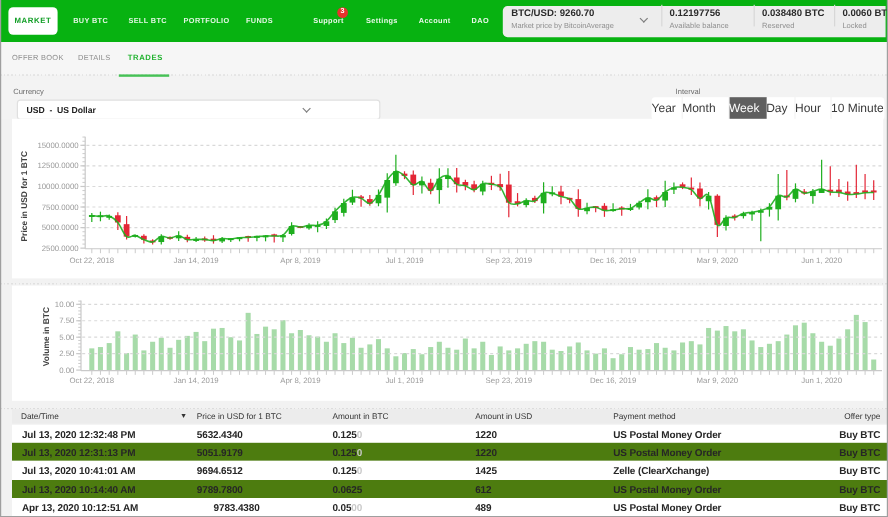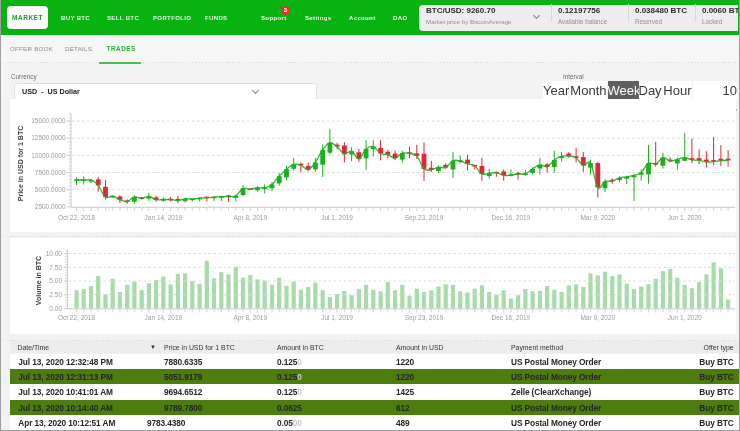--- a/index.html
+++ b/index.html
@@ -21,21 +21,21 @@
 #tabbar{left:0;top:35px;width:740px;height:28.4px;background:#f6f6f6}
 .dotline{position:absolute;left:0;width:740px;height:1.2px;background-image:repeating-linear-gradient(90deg,#dcdcdc 0 1.3px,transparent 1.3px 3.1px)}
 #ctrlstrip{position:absolute;left:0;top:63.4px;width:740px;height:36px;background:#f3f3f3}
 .tab{position:absolute;top:44.5px;font-size:6.2px;font-weight:normal;letter-spacing:.25px;color:#8c8c8c;white-space:nowrap}
 #tr-active{color:#21b32f;font-weight:bold;font-size:6.4px;letter-spacing:.5px}
 #underline{position:absolute;left:99px;top:62px;width:41.5px;height:1.9px;background:#45c155;z-index:3}
 
 .ctl-label{position:absolute;font-size:6.3px;color:#6b6b6b}
 #combo{position:absolute;left:14px;top:83px;width:303px;height:16.5px;background:#fff;border:1px solid #e0e0e0;border-radius:3px;font-size:7.2px;font-weight:bold;color:#222;line-height:15px;padding-left:7px;letter-spacing:0}
 
-.ibtn{position:absolute;top:80.8px;height:19px;background:#fff;color:#3a3a3a;font-size:13px;text-align:right;line-height:19px}
+.ibtn{position:absolute;top:80.8px;height:19px;background:#fff;color:#3a3a3a;font-size:10px;text-align:left;line-height:19px}
 .ibtn.sel{background:#5f5f5f;color:#fff}
 
 .card{position:absolute;left:10px;width:726px;background:#fff}
 #card1{top:99.4px;height:133.1px}
 #card2{top:237.8px;height:96.3px}
 
 #thead{position:absolute;left:10px;top:341.4px;width:730px;height:12.1px;background:#ececec}
 .hc{position:absolute;top:2.6px;font-size:6.9px;font-weight:normal;color:#333;white-space:nowrap}
 .row{position:absolute;left:10px;width:730px;height:15.4px;background:#fff}
 .row.odd{background:#4d7c0f}
@@ -102,21 +102,21 @@
   <div class="hc" style="left:7.5px">Date/Time</div>
   <div class="hc" style="left:140px;font-size:6px">▼</div>
   <div class="hc" style="left:154px">Price in USD for 1 BTC</div>
   <div class="hc" style="left:267px">Amount in BTC</div>
   <div class="hc" style="left:386px">Amount in USD</div>
   <div class="hc" style="left:501px">Payment method</div>
   <div class="hc" style="right:6.3px">Offer type</div>
 </div>
 <div class="row" style="top:353.5px">
     <div class="cell" style="left:8.3px">Jul 13, 2020 12:32:48 PM</div>
-    <div class="cell" style="left:154px">7880.6335</div>
+    <div class="cell" style="left:154px">5632.4340</div>
     <div class="cell" style="left:267px">0.125<span class="dim">0</span></div>
     <div class="cell" style="left:386px">1220</div>
     <div class="cell" style="left:501px">US Postal Money Order</div>
     <div class="cell" style="right:6.3px">Buy BTC</div>
   </div>
 <div class="row odd" style="top:368.9px">
     <div class="cell" style="left:8.3px">Jul 13, 2020 12:31:13 PM</div>
     <div class="cell" style="left:154px">5051.9179</div>
     <div class="cell" style="left:267px">0.125<span class="dim">0</span></div>
     <div class="cell" style="left:386px">1220</div>
@@ -134,21 +134,21 @@
 <div class="row odd" style="top:399.7px">
     <div class="cell" style="left:8.3px">Jul 13, 2020 10:14:40 AM</div>
     <div class="cell" style="left:154px">9789.7800</div>
     <div class="cell" style="left:267px">0.0625</div>
     <div class="cell" style="left:386px">612</div>
     <div class="cell" style="left:501px">US Postal Money Order</div>
     <div class="cell" style="right:6.3px">Buy BTC</div>
   </div>
 <div class="row" style="top:415.1px">
     <div class="cell" style="left:8.3px">Apr 13, 2020 10:12:51 AM</div>
-    <div class="cell" style="left:137px">9783.4380</div>
+    <div class="cell" style="left:168px">9783.4380</div>
     <div class="cell" style="left:267px">0.05<span class="dim">00</span></div>
     <div class="cell" style="left:386px">489</div>
     <div class="cell" style="left:501px">US Postal Money Order</div>
     <div class="cell" style="right:6.3px">Buy BTC</div>
   </div>
 <svg id="charts" width="740" height="431" viewBox="0 0 740 431">
     <style>.al{font:6.5px "Liberation Sans",sans-serif;fill:#9b9b9b}.at{font:bold 7px "Liberation Sans",sans-serif;fill:#404040}</style>
     <line x1="71.0" y1="114" x2="71.0" y2="207.3" stroke="#c9c9c9" stroke-width="1"></line>
     <line x1="71.0" y1="207.3" x2="735" y2="207.3" stroke="#c9c9c9" stroke-width="1"></line>
     <line x1="67.0" y1="206.8" x2="71.0" y2="206.8" stroke="#c9c9c9" stroke-width="1"></line>

